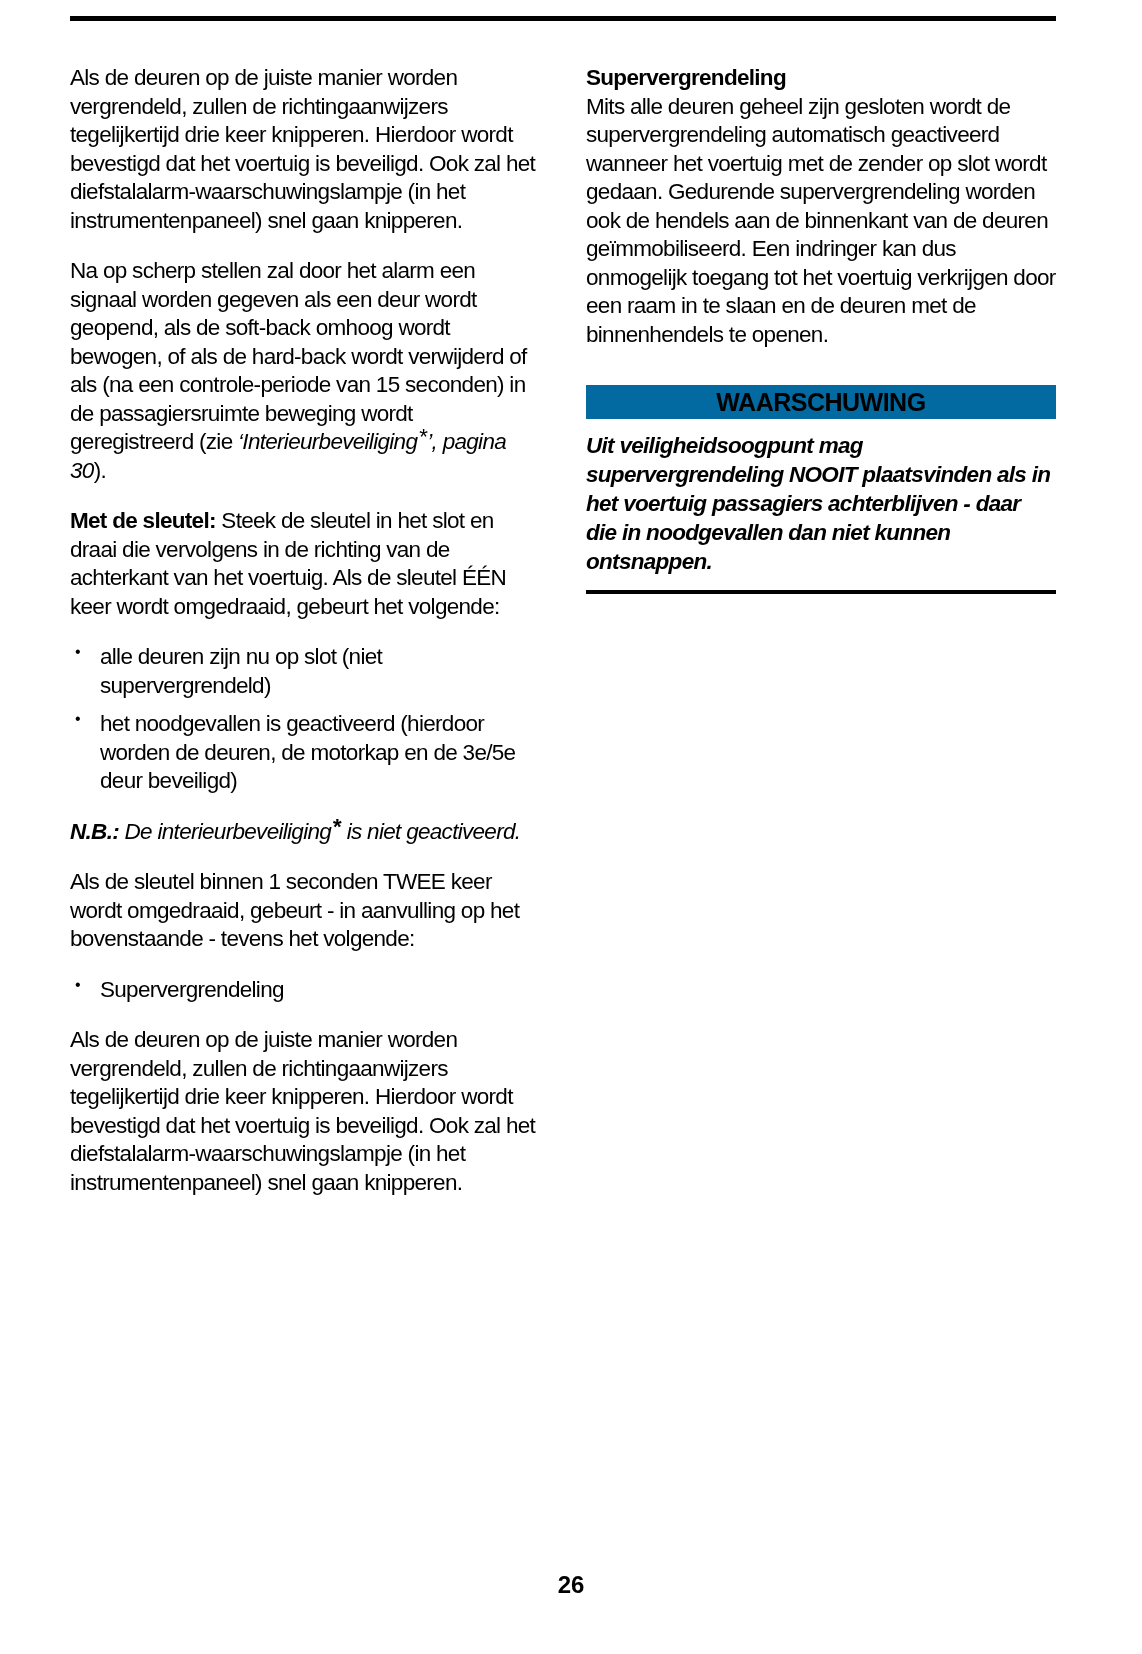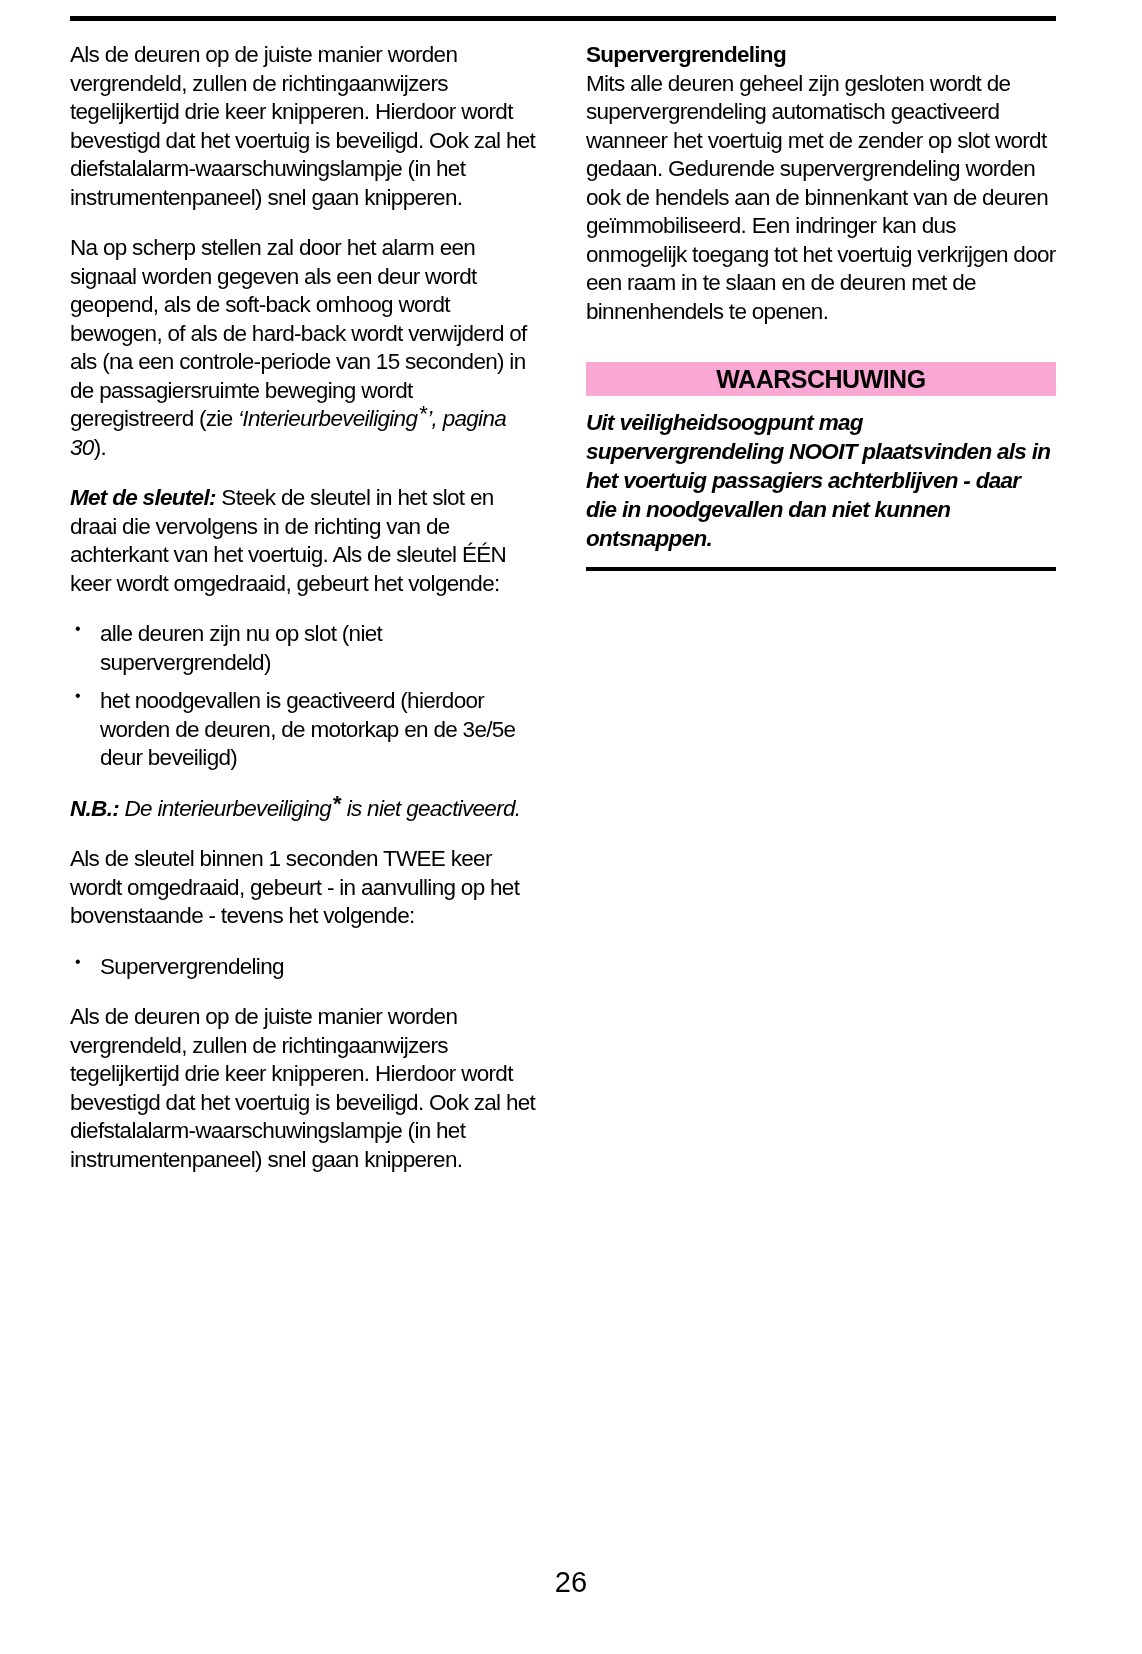--- a/index.html
+++ b/index.html
@@ -32,33 +32,33 @@
     height: 5px;
     background: #000;
     border: none;
     margin: 16px 0 0 0;
   }
   .columns {
     display: flex;
     gap: 46px;
     margin-top: 20px;
   }
-  .col { width: 470px; }
+  .col { width: 470px; margin-top: 23px; }
   .body-text, .bullet-text, .note, .section-heading, .warning-body {
     font-size: 22.5px;
     line-height: 28.5px;
     letter-spacing: -0.7px;
   }
   p.body-text { margin: 0 0 22px 0; }
   .section-heading {
     font-weight: 700;
     margin: 0;
   }
   .italic { font-style: italic; }
-  .bold-italic { font-weight: 700; font-style: italic; }
+  .bold-italic { font-weight: 700; }
   .star {
     font-weight: 700;
     position: relative;
     top: -5px;
     padding: 0 1px;
   }
   .star.light { font-weight: 400; font-style: italic; }
   ul.bullet-list {
     list-style: none;
     margin: 6px 0 22px 0;
@@ -71,21 +71,21 @@
   ul.bullet-list li:last-child { margin-bottom: 0; }
   .marker {
     width: 30px;
     flex: 0 0 30px;
     padding-left: 5px;
     box-sizing: border-box;
   }
   p.note { margin: 0 0 22px 0; font-style: italic; }
   .warning-box { margin-top: 36px; }
   .warning-header {
-    background: #f9a8d4;
+    background: #0369a1;
     height: 34px;
     display: flex;
     align-items: center;
     justify-content: center;
   }
   .warning-title {
     font-size: 25px;
     font-weight: 700;
     letter-spacing: -0.5px;
   }
@@ -100,22 +100,22 @@
     background: #000;
     border: none;
     margin: 14px 0 0 0;
   }
   .page-number {
     position: absolute;
     left: 0;
     right: 0;
     bottom: 55px;
     text-align: center;
-    font-size: 29px;
-    font-weight: 400;
+    font-size: 24px;
+    font-weight: 700;
   }
 </style>
 </head>
 <body>
 
 <div class="page">
   <div class="content">
 
     <div class="title-rule"></div>
 

